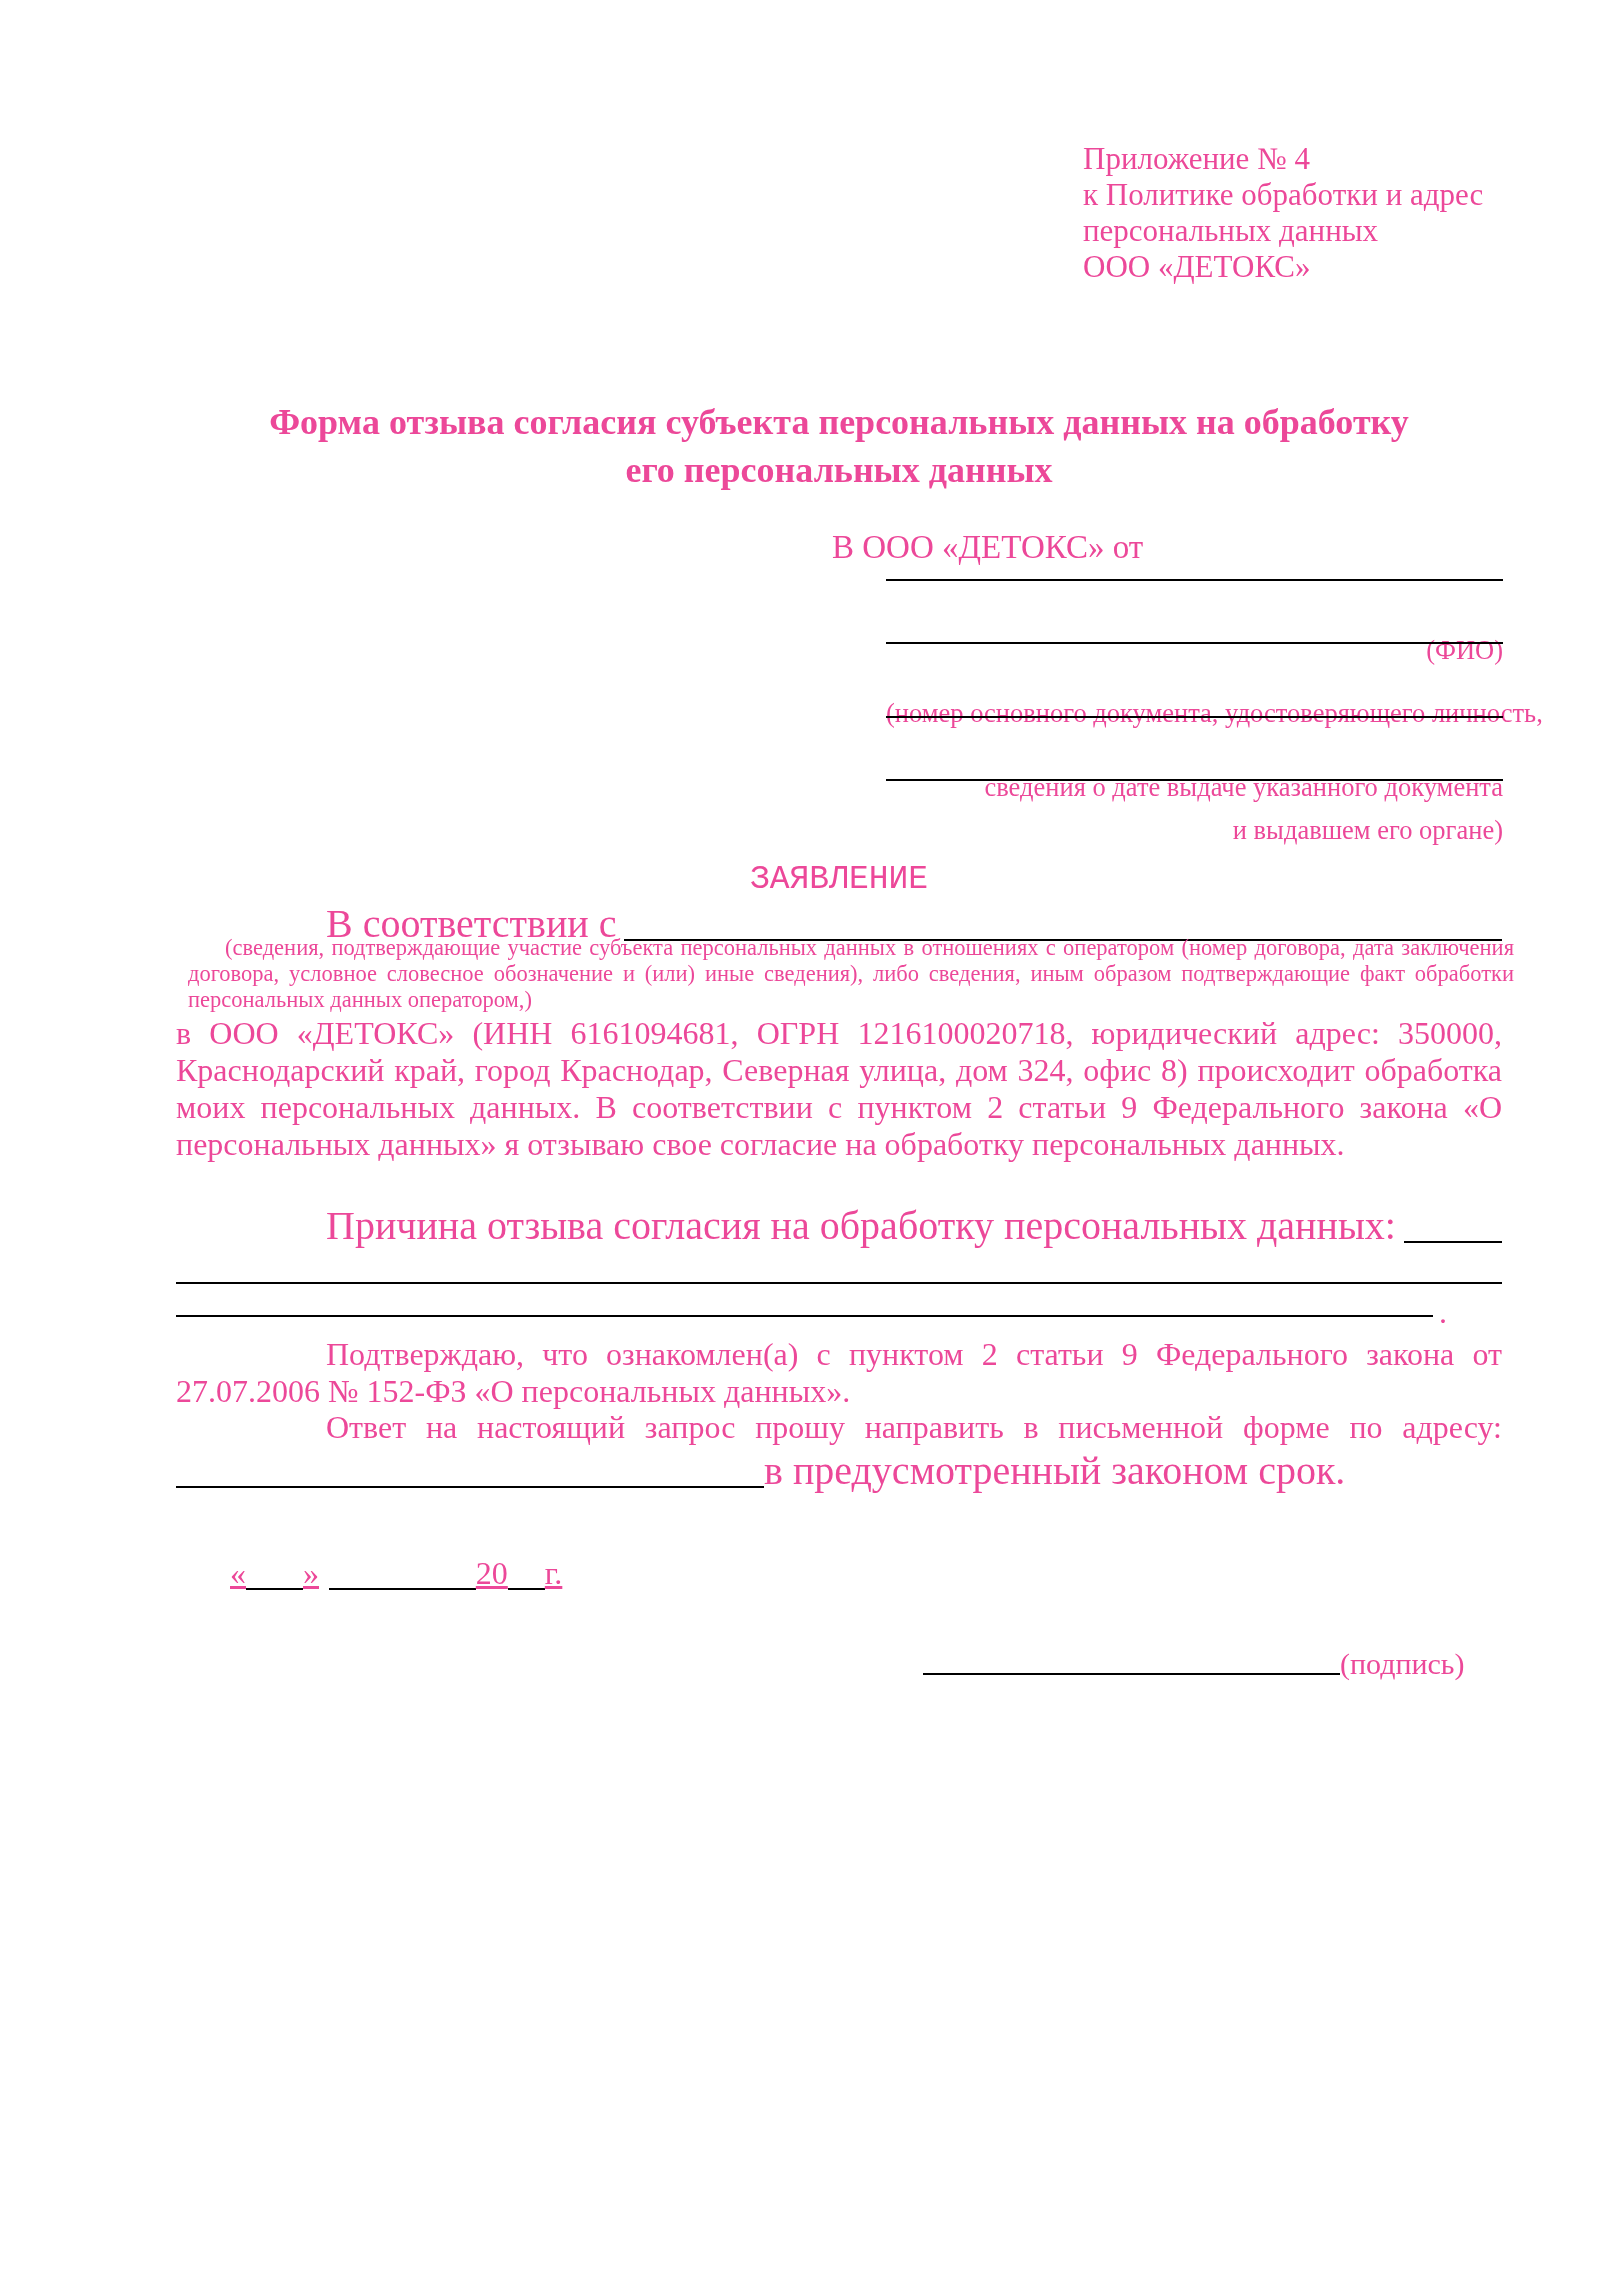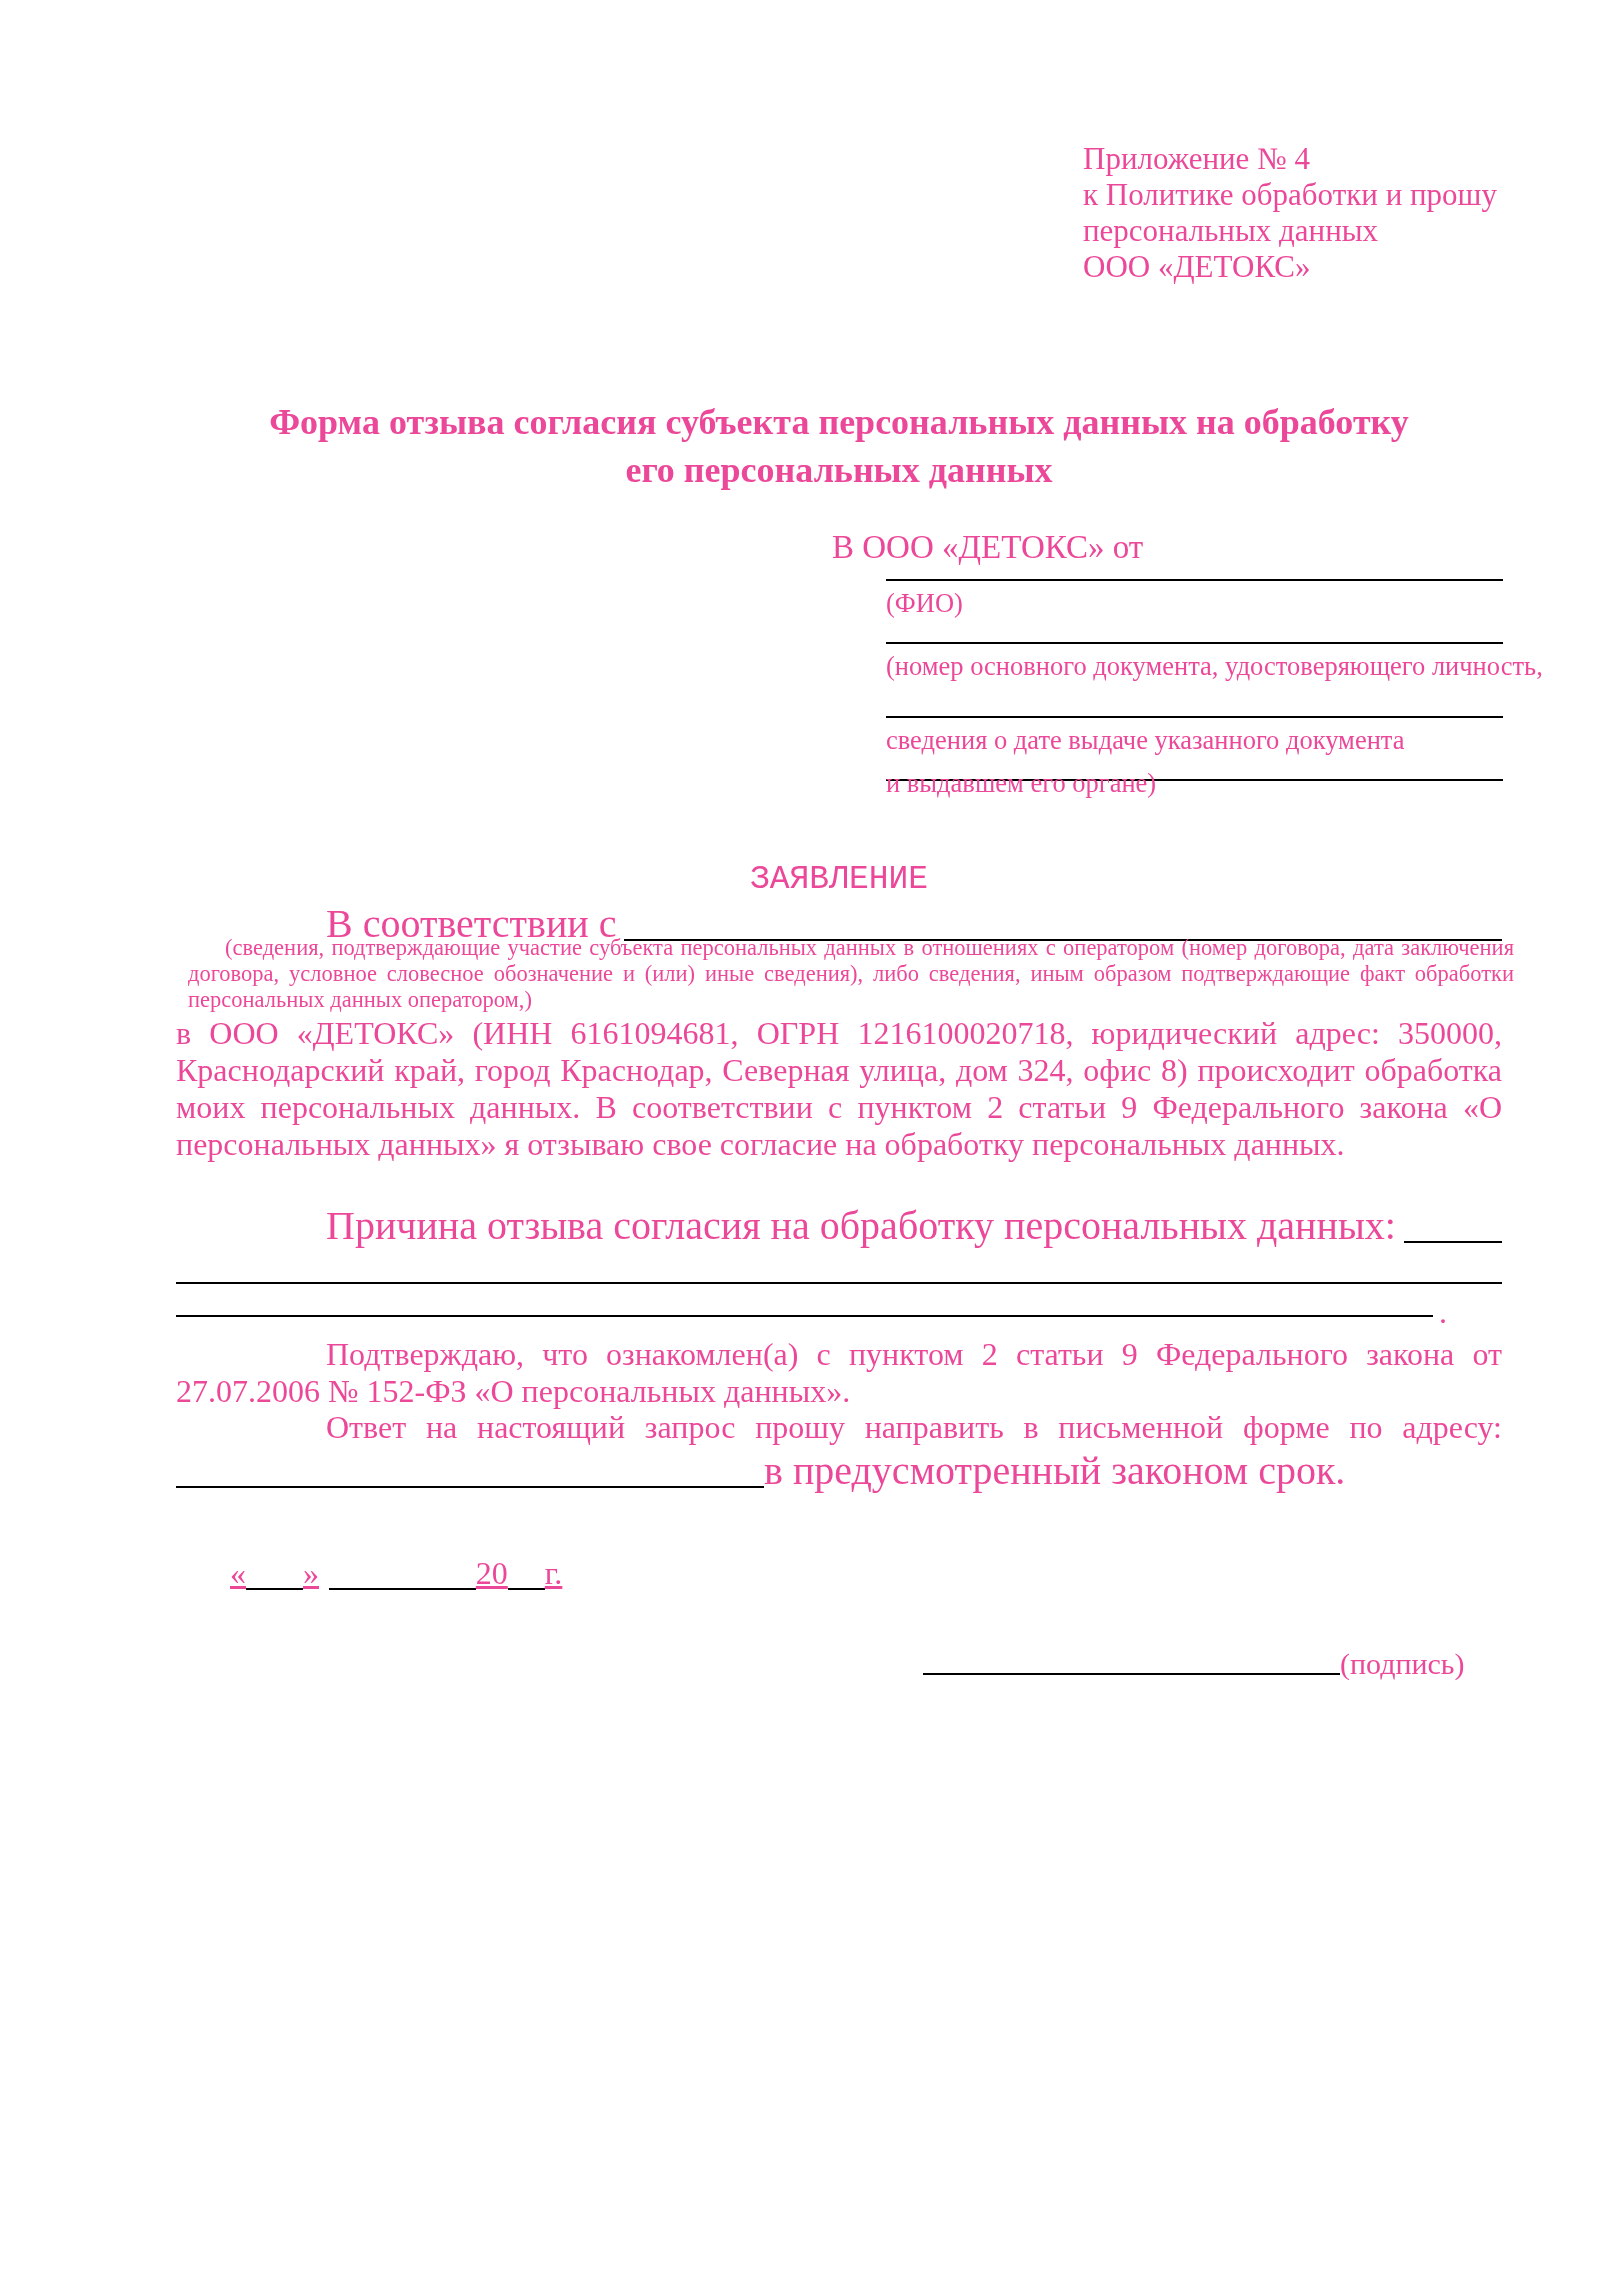--- a/index.html
+++ b/index.html
@@ -13,21 +13,21 @@
   }
   .abs{position:absolute;}
   
   .annex{left:1083px;top:141px;font-size:31px;line-height:36px;}
   
   .title{left:176px;top:398px;width:1326px;text-align:center;font-weight:bold;font-size:36px;line-height:48px;}
   
   .to-line{left:832px;top:529px;font-size:33px;white-space:nowrap;}
   .field-line{left:886px;width:617px;height:0;border-top:2.9px solid #000;}
   .fl-1{top:579px;} .fl-2{top:642px;} .fl-3{top:716px;} .fl-4{top:779px;}
-  .field-caption{left:886px;width:617px;text-align:left;font-size:26.5px;white-space:nowrap;}
+  .field-caption{left:886px;width:617px;text-align:right;font-size:26.5px;white-space:nowrap;margin-top:47px;}
   .fc-1{top:588px;} .fc-2{top:651px;} .fc-3{top:725px;} .fc-4{top:768px;}
   
   .heading{left:176px;top:861px;width:1326px;text-align:center;font-size:33px;font-family:Liberation Mono, monospace;}
   .flex-row{display:flex;align-items:stretch;font-size:40px;}
   .intro-row{left:176px;top:900px;width:1326px;}
   .reason-row{left:176px;top:1202px;width:1326px;}
   .row-text{white-space:nowrap;}
   .indent{padding-left:150px;}
   .fill-blank{flex:1;border-bottom:2.9px solid #000;margin:0 0 5.9px 7.8px;min-width:39px;}
   .fine-print{left:176px;top:935px;width:1326px;font-size:22.5px;line-height:26px;text-align:justify;text-indent:37px;margin-left:12px;}
@@ -48,21 +48,21 @@
   .sign-group{left:923px;top:1647px;width:588px;font-size:30px;}
   .sign-blank{flex:0 0 417px;border-bottom:2.9px solid #000;margin:0 0 5.9px 0;}
 </style>
 </head>
 <body>
 
 <div class="page">
 
   <div class="abs annex">
     <div>Приложение № 4</div>
-    <div>к Политике обработки и прошу</div>
+    <div>к Политике обработки и адрес</div>
     <div>персональных данных</div>
     <div>ООО «ДЕТОКС»</div>
   </div>
 
   <div class="abs title">
     <div>Форма отзыва согласия субъекта персональных данных на обработку</div>
     <div>его персональных данных</div>
   </div>
 
   <div class="abs to-line">В ООО «ДЕТОКС» от</div>

